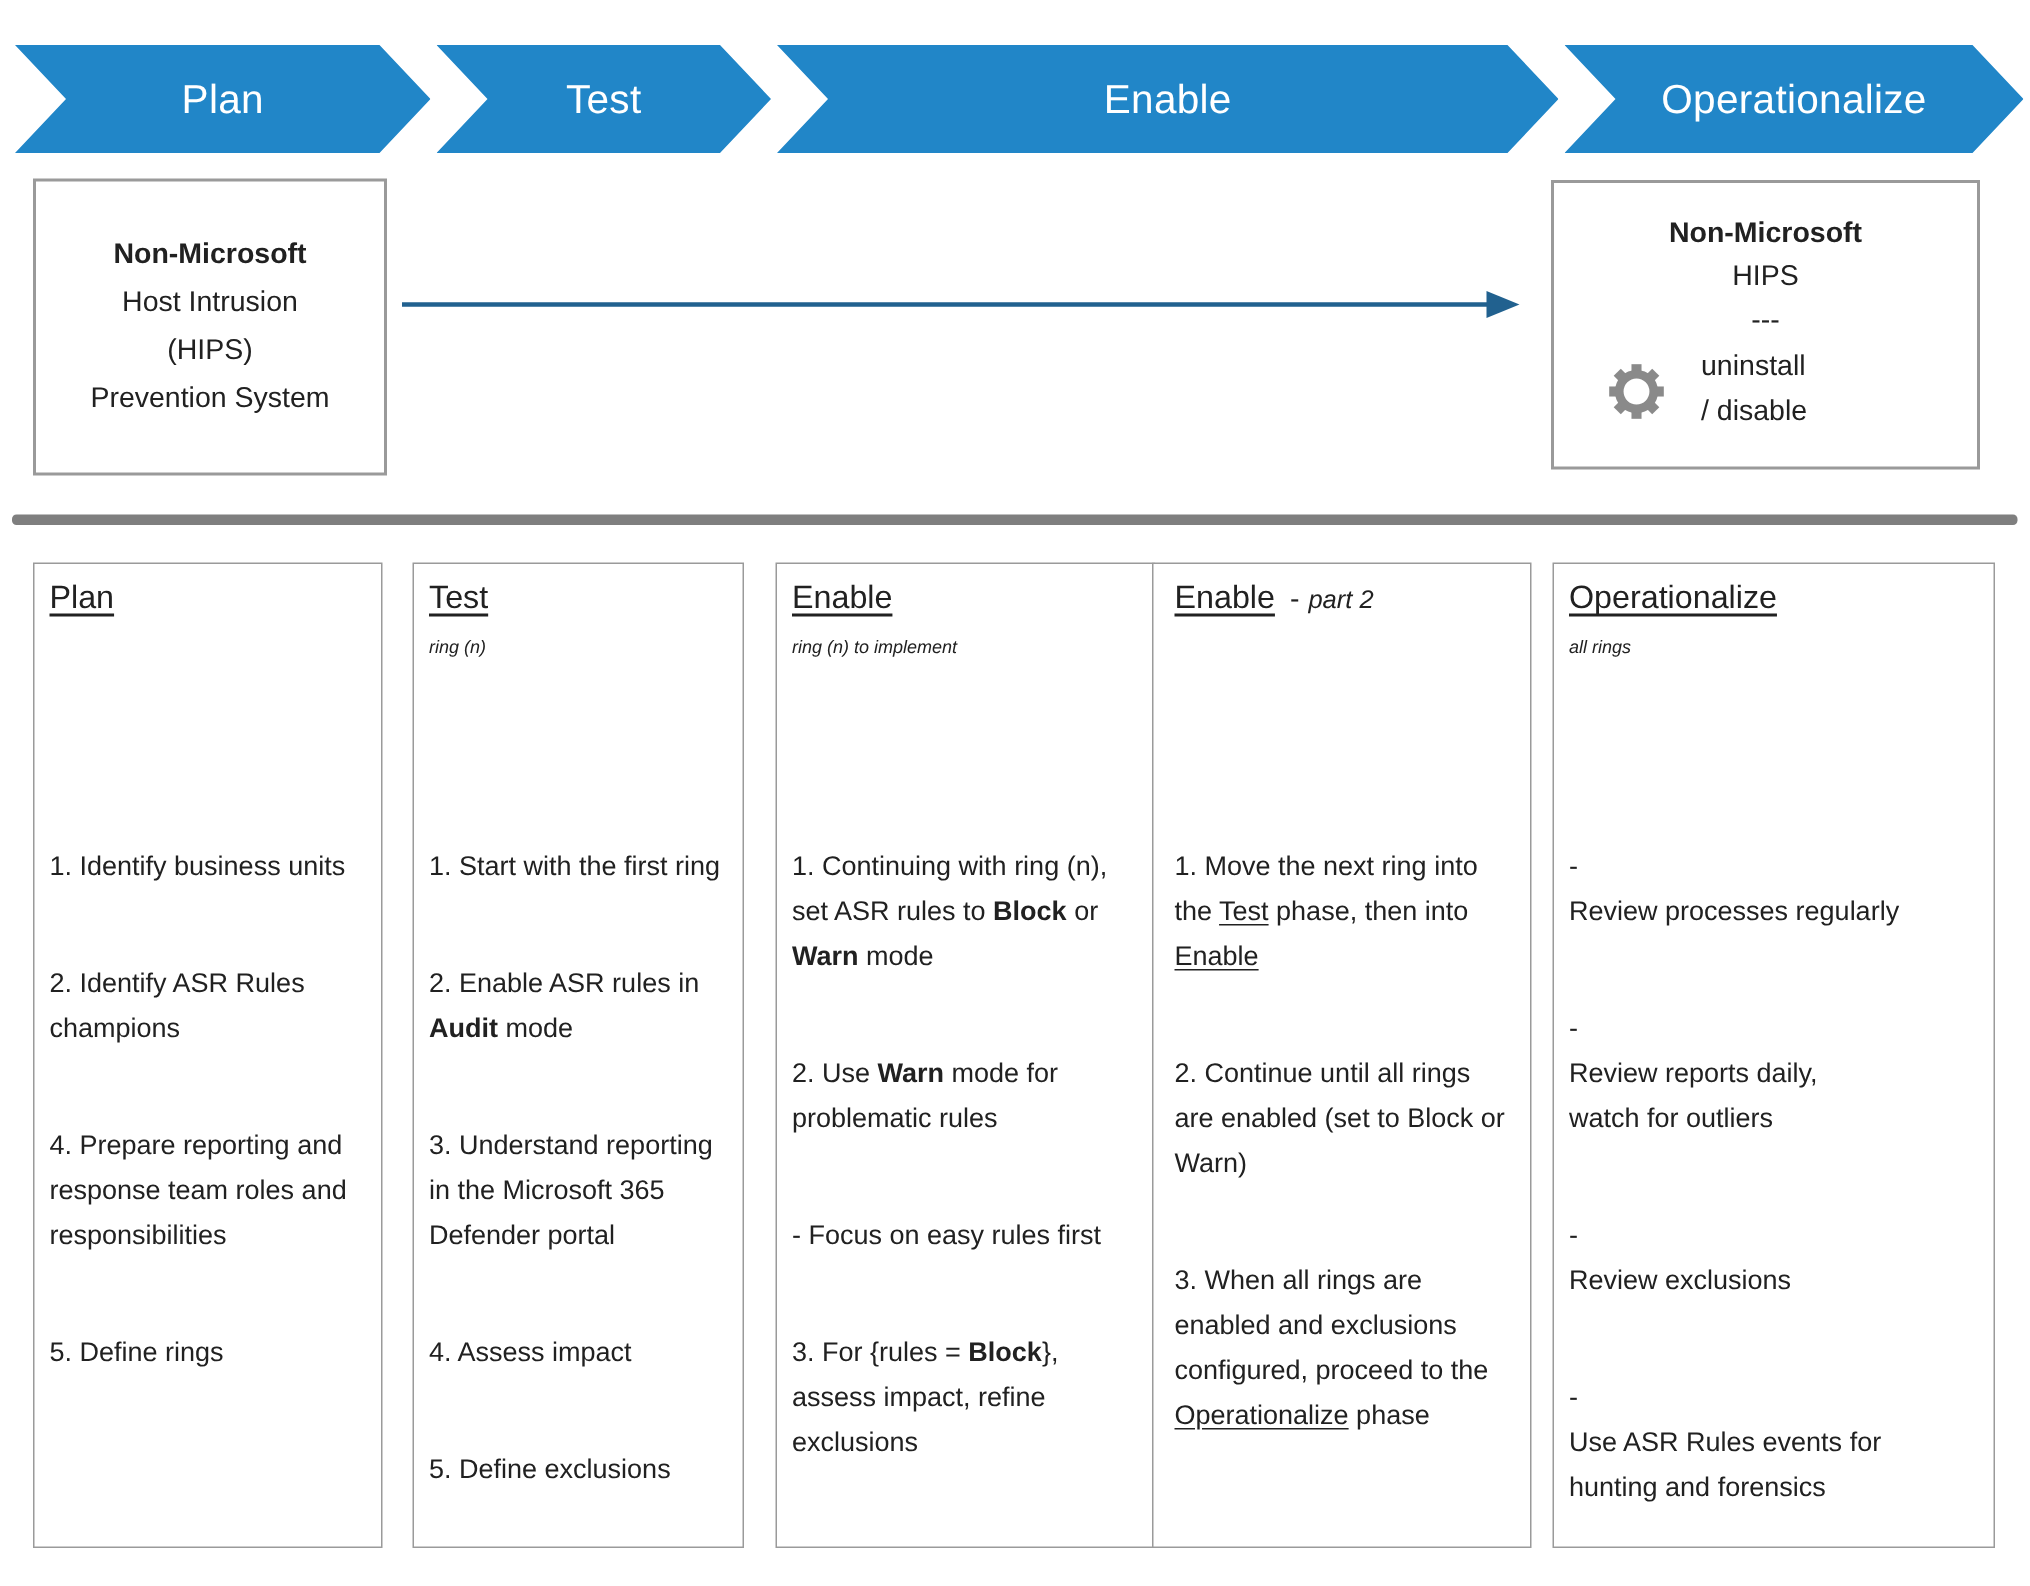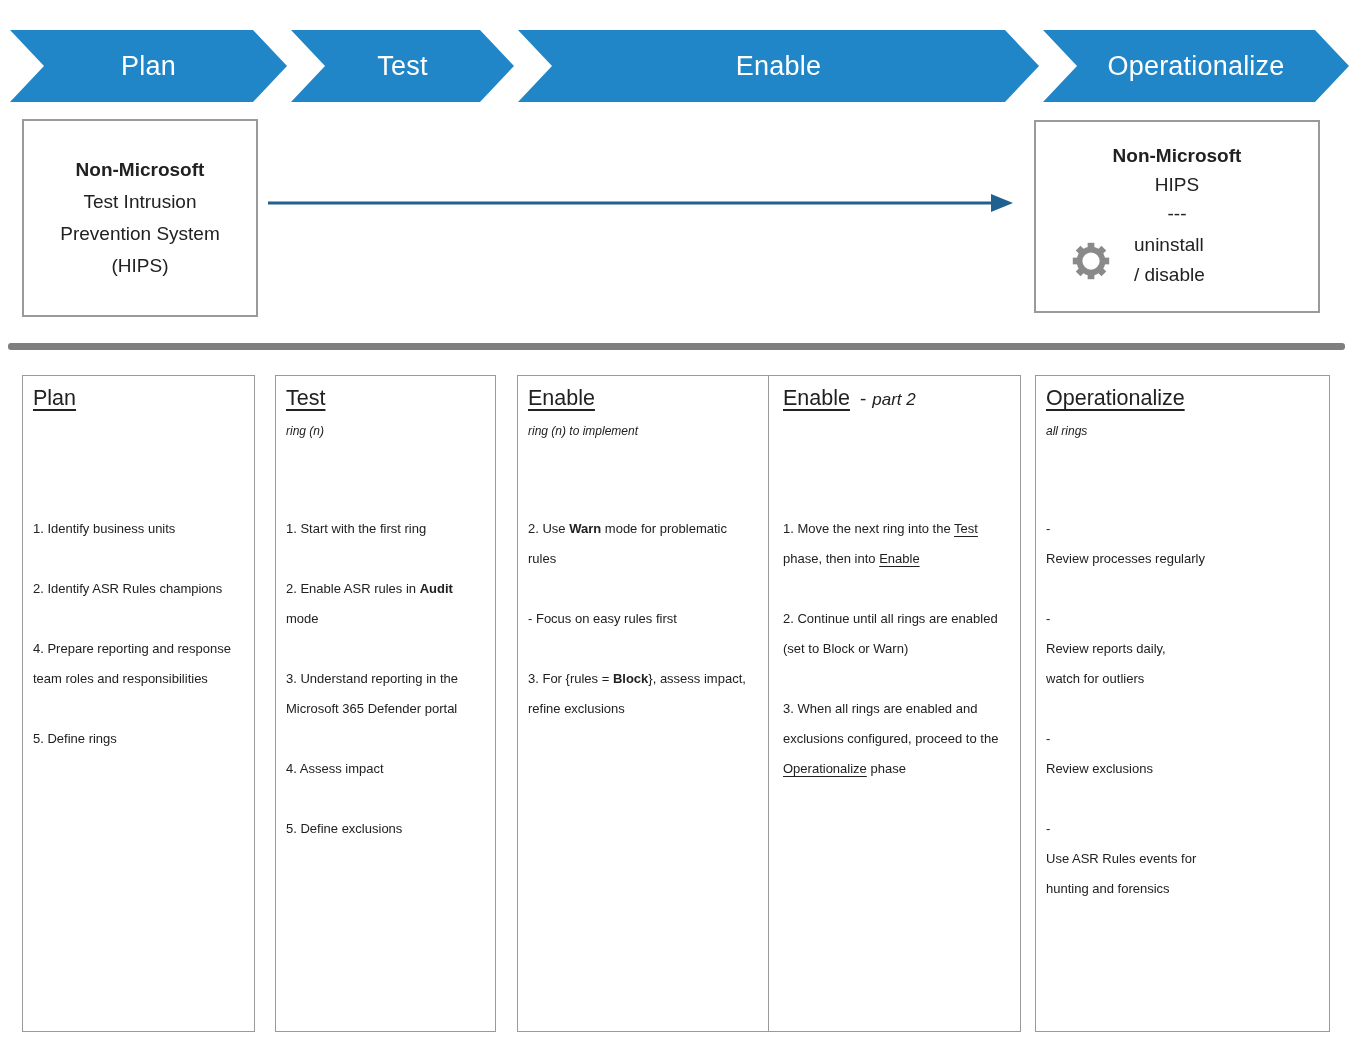--- a/index.html
+++ b/index.html
@@ -105,24 +105,25 @@
   }
   .col-title-dash { font-size: 19px; text-decoration: none; margin: 0 6px 0 10px; }
   .col-title-suffix { font-size: 17px; font-style: italic; text-decoration: none; }
   .col-subtitle {
     font-size: 12px;
     font-style: italic;
     margin-top: 7px;
     line-height: 26px;
   }
   .item {
-    font-size: 13px;
+    font-size: 18px;
     line-height: 30px;
     margin-bottom: 30px;
     white-space: pre-line;
+    margin-top: 48px;
   }
   .seg-bold { font-weight: bold; }
   .seg-underline { text-decoration: underline; text-underline-offset: 3px; }
 </style>
 </head>
 <body>
 
 <div class="page">
 
   <div class="chevron chev-plan">
@@ -133,23 +134,23 @@
   </div>
   <div class="chevron chev-enable">
     <span>Enable</span>
   </div>
   <div class="chevron chev-oper">
     <span>Operationalize</span>
   </div>
 
   <div class="top-box hips-left">
     <div class="bold-title">Non-Microsoft</div>
-    <div>Test Intrusion</div>
+    <div>Host Intrusion</div>
+    <div>(HIPS)</div>
     <div>Prevention System</div>
-    <div>(HIPS)</div>
   </div>
 
   <svg class="arrow-svg" width="752" height="26" aria-hidden="true">
     <line x1="3" y1="13" x2="728" y2="13" stroke="#21618F" stroke-width="3"></line>
     <polygon points="726,4 748,13 726,22" fill="#21618F"></polygon>
   </svg>
 
   <div class="top-box hips-right">
     <div class="bold-title">Non-Microsoft</div>
     <div>HIPS</div>
@@ -198,20 +199,21 @@
     <div class="item"><span>3. Understand reporting in the Microsoft 365 Defender portal</span></div>
     <div class="item"><span>4. Assess impact</span></div>
     <div class="item"><span>5. Define exclusions</span></div>
   </div>
 
   <div class="col col-enable">
     <div class="col-header">
       <span class="col-title">Enable</span>
       <div class="col-subtitle">ring (n) to implement</div>
     </div>
+    <div class="item"><span>1. Continuing with ring (n), set ASR rules to </span><span class="seg-bold">Block</span><span> or </span><span class="seg-bold">Warn</span><span> mode</span></div>
     <div class="item"><span>2. Use </span><span class="seg-bold">Warn</span><span> mode for problematic rules</span></div>
     <div class="item"><span>- Focus on easy rules first</span></div>
     <div class="item"><span>3. For {rules = </span><span class="seg-bold">Block</span><span>}, assess impact, refine exclusions</span></div>
   </div>
 
   <div class="col col-enable2">
     <div class="col-header">
       <span class="col-title">Enable</span><span class="col-title-dash">-</span><span class="col-title-suffix">part 2</span>
     </div>
     <div class="item"><span>1. Move the next ring into the </span><span class="seg-underline">Test</span><span> phase, then into </span><span class="seg-underline">Enable</span></div>

